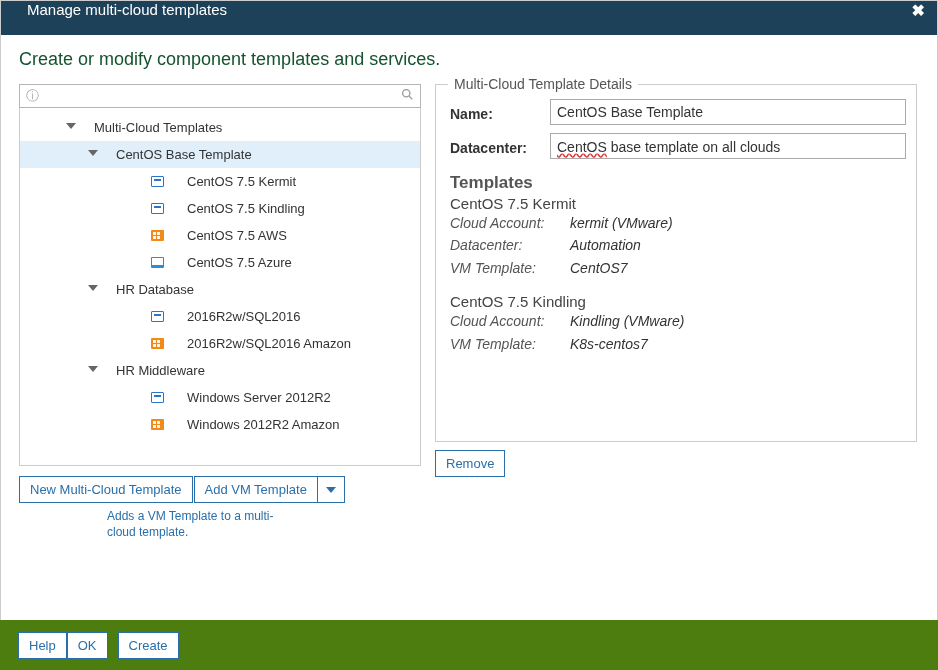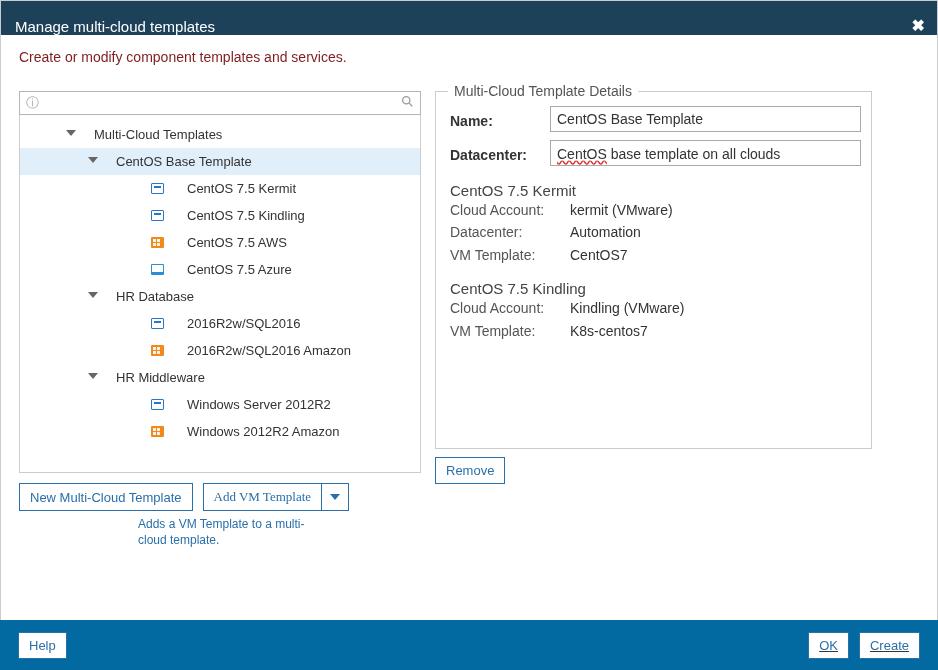--- a/index.html
+++ b/index.html
@@ -11,49 +11,49 @@
     width: 938px;
     height: 670px;
     overflow: hidden;
     border: 1px solid #ccc;
   }
   .titlebar {
     background: #1e415a;
     color: #fff;
     height: 34px;
     display: flex;
-    align-items: flex-end;
+    align-items: flex-start;
     justify-content: space-between;
-    padding: 0 12px 0 14px;
+    padding: 0 12px 0 26px;
     font-size: 15px;
   }
   .titlebar .close {
     cursor: pointer;
     font-weight: bold;
     font-size: 16px;
   }
   .content {
     padding: 14px 18px 10px 18px;
     height: calc(670px - 34px - 50px);
     position: relative;
   }
   .subtitle {
-    color: #7f1d1d;
-    font-size: 14px;
-    margin-bottom: 26px;
+    color: #14532d;
+    font-size: 18px;
+    margin-bottom: 14px;
   }
   .columns {
     display: flex;
     gap: 14px;
   }
   .left-col {
     width: 402px;
   }
   .right-col {
-    width: 437px;
+    width: 482px;
   }
   .searchbox {
     border: 1px solid #b5b5b5;
     height: 24px;
     display: flex;
     align-items: center;
     padding: 0 6px;
     background: #fff;
   }
   .searchbox .info-ic {
@@ -141,51 +141,51 @@
     width: 13px;
     height: 11px;
     border: 1.5px solid #2a8ed4;
     border-bottom-width: 3px;
     border-radius: 1px;
   }
   .tree-label { white-space: nowrap; }
 
   .left-buttons {
     display: flex;
-    gap: 10px;
+    gap: 1px;
     margin-top: 10px;
   }
   .btn {
     border: 1px solid #2a6fa9;
     color: #2a6fa9;
     background: #fff;
     padding: 5px 10px;
     font-size: 13px;
     cursor: pointer;
     font-family: inherit;
   }
   .split-btn {
     display: flex;
   }
-  .split-btn .btn { border-right: none; font-family: Liberation Serif, serif; }
+  .split-btn .btn { border-right: none; }
   .split-btn .dd {
     border: 1px solid #2a6fa9;
     color: #2a6fa9;
     width: 28px;
     display:flex;
     align-items:center;
     justify-content:center;
     font-size: 11px;
     cursor: pointer;
   }
   .hint {
     color: #2a6fa9;
     font-size: 12px;
     margin-top: 6px;
-    margin-left: 119px;
+    margin-left: 88px;
     line-height: 1.3;
     width: 180px;
   }
 
   .fieldset {
     border: 1px solid #ccc;
     padding: 14px 10px 10px 14px;
     position: relative;
     height: 358px;
     display: flex;
@@ -244,42 +244,42 @@
   .tmpl-name {
     font-size: 15px;
     color: #444;
     margin-top: 2px;
   }
   .kv {
     display: flex;
     font-size: 14px;
     color: #555;
     line-height: 1.6;
+    font-style: italic;
   }
   .kv .k { width: 120px; }
   .kv .v { color: #333; }
   .tmpl-block { margin-bottom: 14px; }
 
   .right-buttons {
     margin-top: 8px;
   }
 
   .footer {
     position: absolute;
     bottom: 0;
     left: 0;
     right: 0;
     height: 50px;
     display: flex;
     align-items: center;
-    justify-content: space-between;
     padding: 0 18px;
-    background: #0369a1;
-  }
-  .footer-right { display: flex; gap: 10px; text-decoration: underline; }
+    background: #4d7c0f;
+  }
+  .footer-right { display: flex; gap: 10px; }
 </style>
 </head>
 <body>
 
 <div class="titlebar">
   <span>Manage multi-cloud templates</span>
   <span class="close">✖</span>
 </div>
 
 <div class="content">
@@ -416,20 +416,21 @@
         <div class="formrow">
           <label>Name:</label>
           <input type="text" value="CentOS Base Template" style="">
         </div>
         <div class="formrow">
           <label>Datacenter:</label>
           <div class="txtbox" contenteditable="true" style=""><span class="red-underline">CentOS</span><span> base template on all clouds</span></div>
         </div>
 
         <div class="details-scroll" id="details-scroll">
+          <div class="sect-title">Templates</div>
 
         <div class="tmpl-block">
               <div class="tmpl-name">CentOS 7.5 Kermit</div>
               <div class="kv">
                 <span class="k">Cloud Account:</span>
                 <span class="v">kermit (VMware)</span>
               </div>
               <div class="kv">
                 <span class="k">Datacenter:</span>
                 <span class="v">Automation</span>

